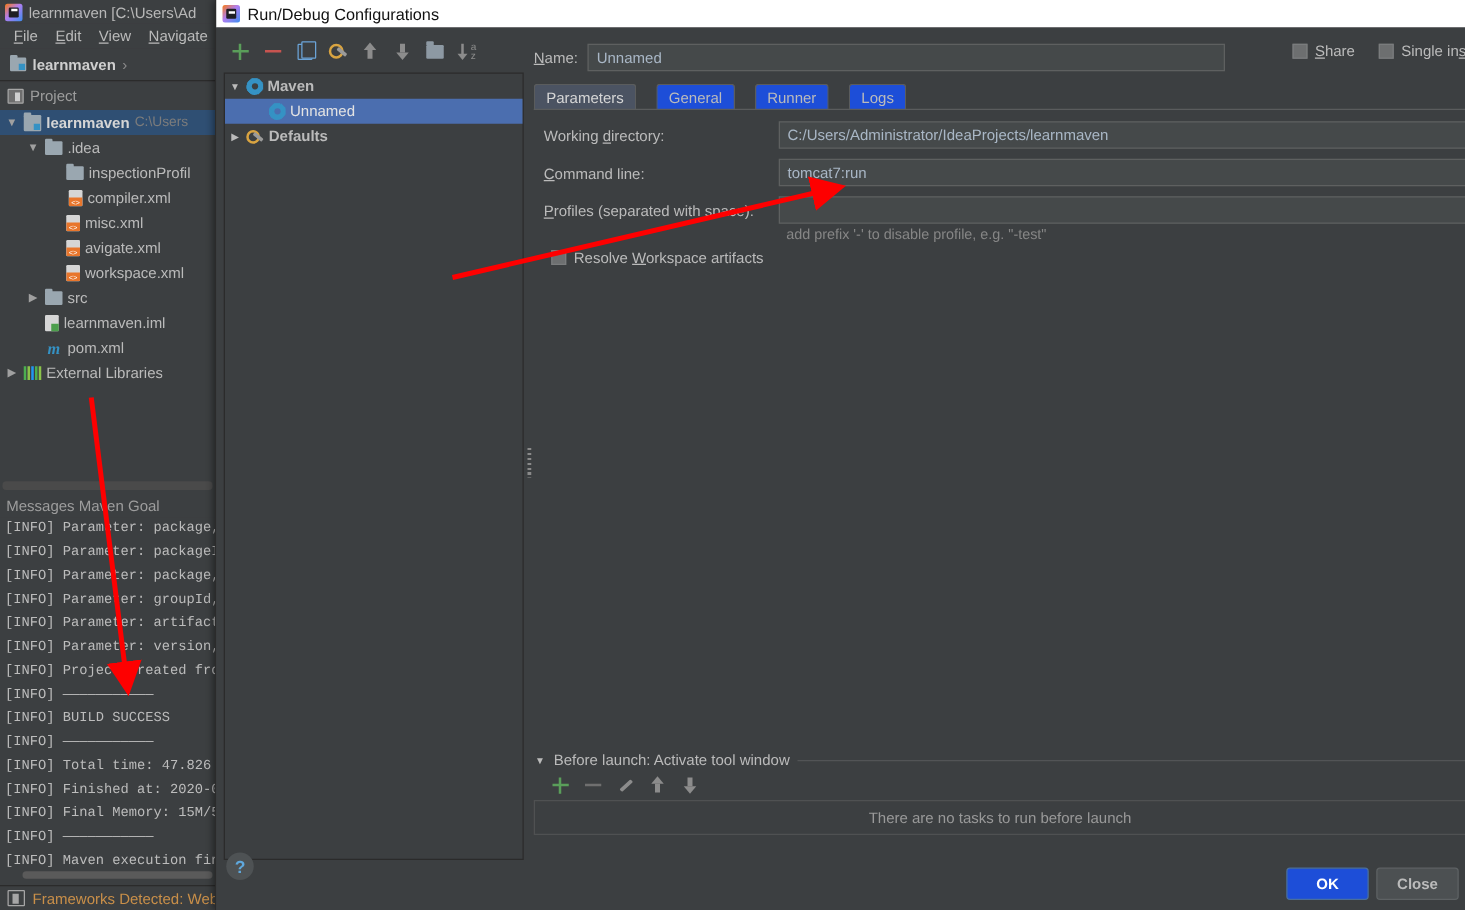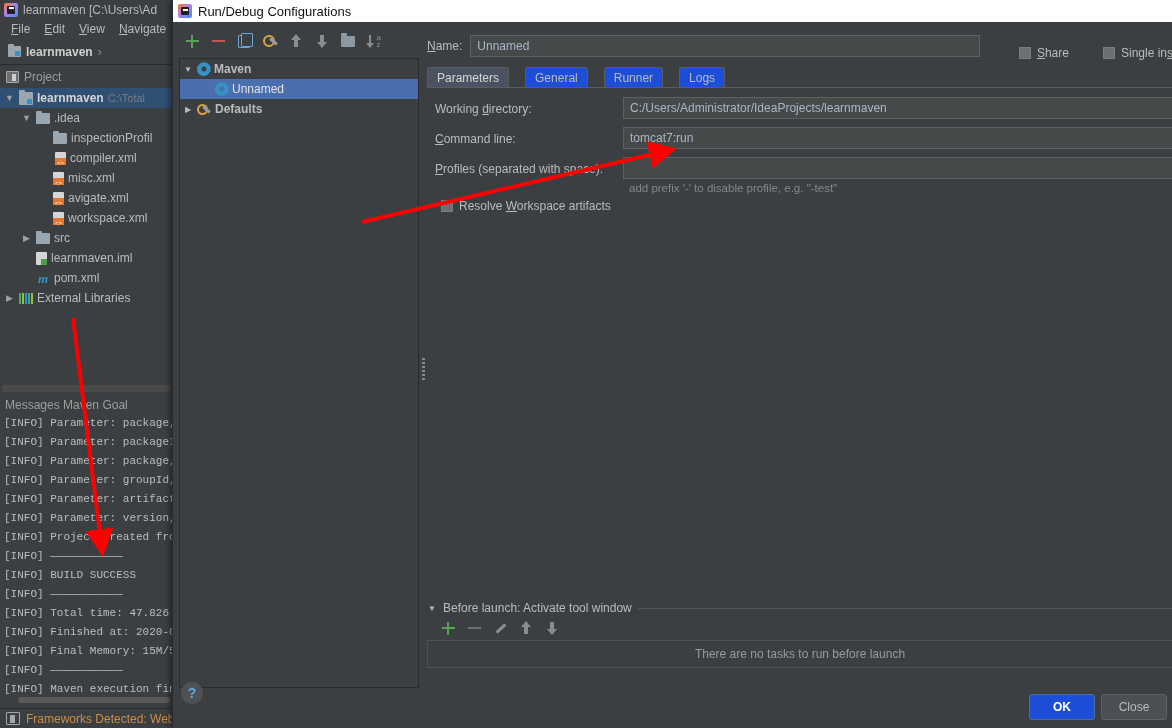--- a/index.html
+++ b/index.html
@@ -269,21 +269,21 @@
   .lbl { color:#bbbbbb; font-size:12px; white-space:nowrap; }
   .lbl u { text-decoration: underline; }
   .txtfield {
     background:#45494a; border:1px solid #5e6060; height:22px;
     display:flex; align-items:center; padding:0 6px; color:#a9b7c6; font-size:12px;
     white-space:nowrap; overflow:hidden;
   }
   .txtfield.empty { color:#6e6e6e; }
 
   .checks {
-    position:absolute; right:0; top:12px; display:flex; align-items:center; gap:34px;margin-top:12px;
+    position:absolute; right:0; top:12px; display:flex; align-items:center; gap:19px;
   }
   .chk { display:flex; align-items:center; gap:6px; font-size:12px; color:#bbbbbb; white-space:nowrap; }
   .chkbox {
     width:12px; height:12px; background:#6d6f70; border:1px solid #7a7c7d; flex:none; position:relative;
   }
   .chkbox.checked::after {
     content:""; position:absolute; left:2px; top:5px; width:6px; height:2.5px;
     background:#d0d0d0; transform: rotate(-48deg);
     box-shadow: 4px -4px 0 0 #d0d0d0;
   }
@@ -327,21 +327,21 @@
   .help-btn {
     position:absolute; left:8px; top:660px; width:22px; height:22px; border-radius:50%;
     background:#4e5254; color:#5fa8dd; display:flex; align-items:center; justify-content:center;
     font-size:14px; font-weight:bold;
   }
   .dlg-buttons {
     position:absolute; right:6px; bottom:8px; display:flex; gap:6px;
   }
   .btn {
     min-width:66px; height:26px; display:flex; align-items:center; justify-content:center;
-    font-size:12px; border-radius:3px; padding:0 12px;
+    font-size:12px; border-radius:3px; padding:0 12px;font-weight:bold;
   }
   .btn.primary { background:#1d4ed8; border:1px solid #4a6f9c; color:#ffffff; font-weight:bold; }
   .btn.normal { background:#4c5052; border:1px solid #5e6264; color:#bbbbbb; }
 
   
   .anno { position:absolute; inset:0; pointer-events:none; }
 
   .watermark {
     position:absolute; right:2px; top:726px; color:#f0f0f0; font-size:15px;
     opacity:.92; white-space:nowrap; font-family:"Liberation Sans",sans-serif;
@@ -377,21 +377,21 @@
     <div class="toolwin-header">
       <span class="icon-project"></span>
       <span>Project</span>
     </div>
 
     <div class="project-tree" id="project-tree">
         <div class="tree-row sel" style="padding-left: 4px;">
           <span class="tw">▼</span>
           <span class="ico icon-module"></span>
           <span class="tree-label bold">learnmaven</span>
-          <span class="tree-sub">C:\Total</span>
+          <span class="tree-sub">C:\Users</span>
         </div>
         <div class="tree-row" style="padding-left: 21px;">
           <span class="tw">▼</span>
           <span class="ico ico-folder"></span>
           <span class="tree-label">.idea</span>
         </div>
         <div class="tree-row" style="padding-left: 38px;">
           <span class="tw"></span>
           <span class="ico ico-folder"></span>
           <span class="tree-label">inspectionProfil</span>

